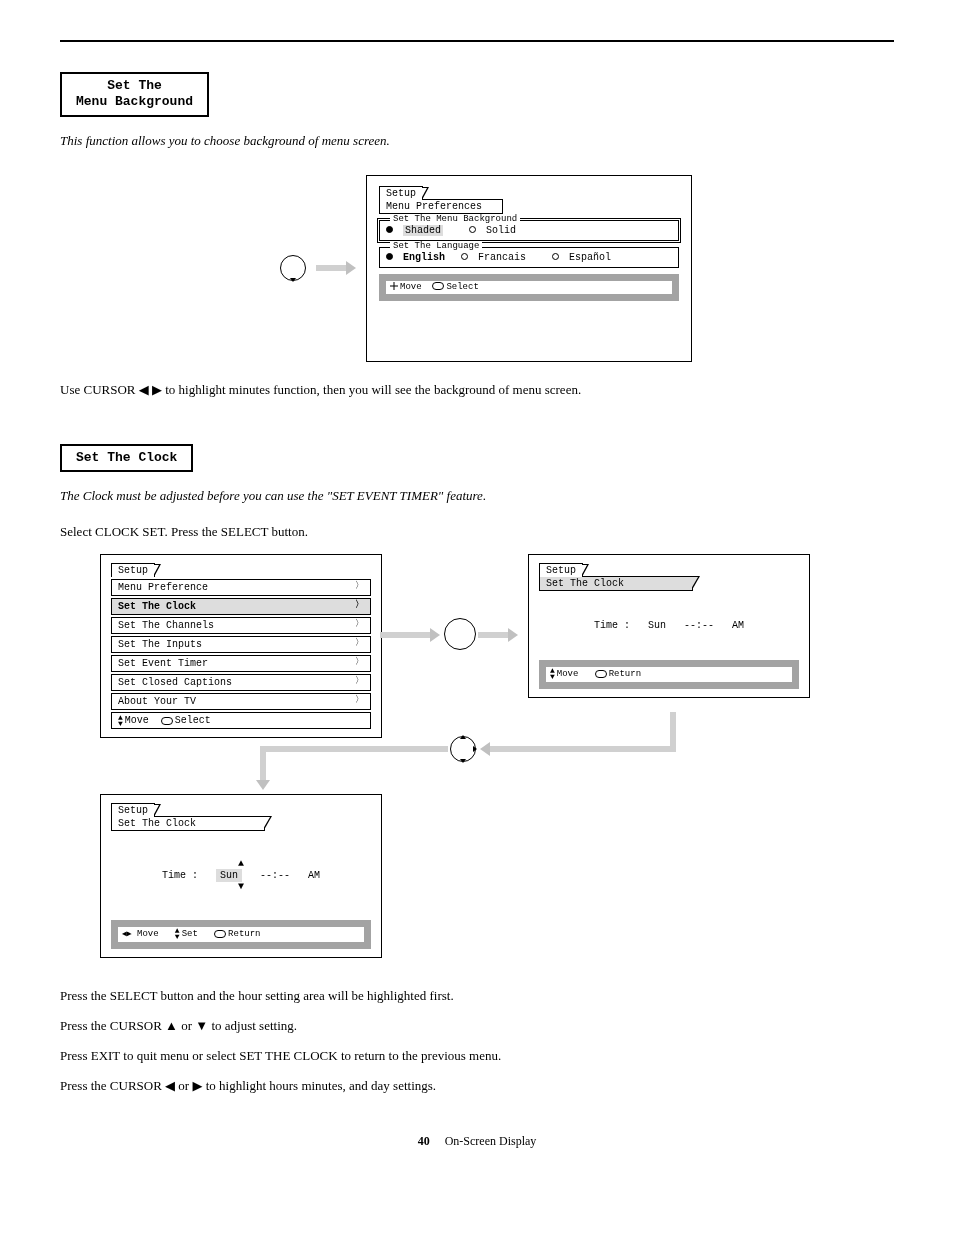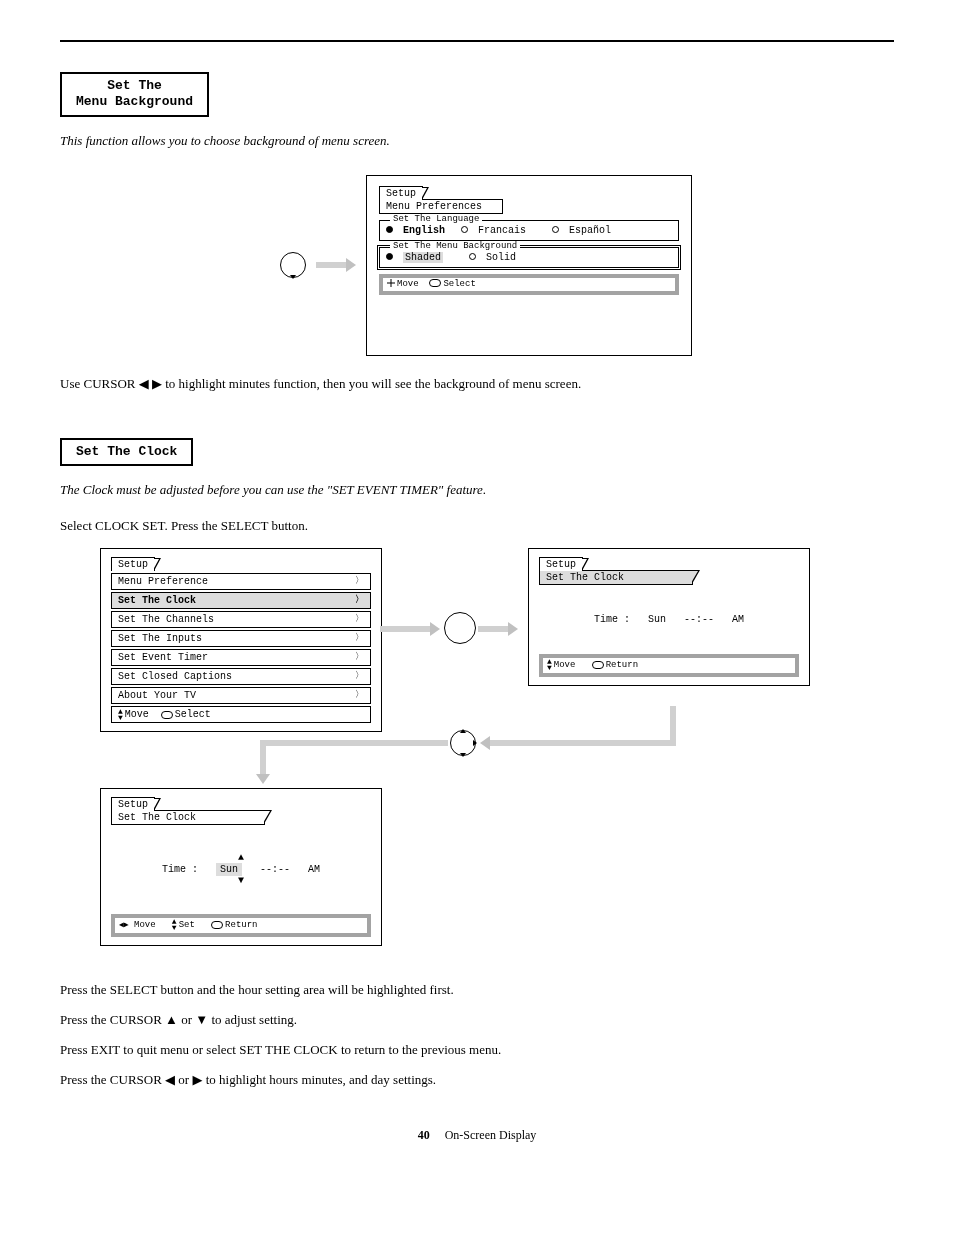--- a/index.html
+++ b/index.html
@@ -26,22 +26,22 @@
   .tab.cut{position:relative;}
   .tab.cut::after{content:"";position:absolute;top:0;right:-7px;width:0;height:0;border-top:0 solid transparent;border-bottom:13px solid transparent;border-left:7px solid #000;}
   .tab.cut::before{content:"";position:absolute;top:1px;right:-5px;width:0;height:0;border-top:0 solid transparent;border-bottom:11px solid transparent;border-left:6px solid #fff;z-index:1;}
   .subtab{display:inline-block;border:1px solid #000;padding:0 6px;font-size:10px;margin-top:-1px;background:#fff;}
   .subtab.shaded{background:#ddd;}
   .subtab-row{position:relative;}
   .opt-legend{border:1px solid #000;padding:3px 6px;margin:6px 0 0 0;position:relative;}
   .opt-legend .legend{position:absolute;top:-7px;left:10px;background:#fff;padding:0 3px;font-size:9px;}
   .opt-row span{margin-right:10px;white-space:nowrap;}
   .opt-legend.sel{outline:1px solid #000;outline-offset:1px;}
-  .hint-row{border:4px solid #a3a3a3;padding:1px 4px;margin-top:6px;font-size:9px;}
-  .menu-list .mi{border:1px solid #000;padding:1px 6px;margin-top:2px;display:flex;justify-content:space-between;align-items:center;}
+  .hint-row{border:7px solid #a3a3a3;padding:1px 4px;margin-top:6px;font-size:9px;}
+  .menu-list .mi{border:1px solid #000;padding:1px 6px;margin-top:2px;display:flex;justify-content:space-between;align-items:flex-start;}
   .menu-list .mi .chev{font-size:9px;}
   .menu-list .mi.sel{background:#ddd;font-weight:bold;}
   .note{font-family:Georgia,"Times New Roman",serif;font-size:13px;margin:14px 0;}
   .note .sym{font-family:Arial,sans-serif;}
   .section{margin-top:46px;}
   .flow{position:relative;height:420px;margin-top:10px;}
   .abs{position:absolute;}
   .gline{background:#d0d0d0;position:absolute;}
   .gline.h{height:6px;}
   .gline.v{width:6px;}
@@ -85,34 +85,34 @@
   <div class="cluster">
     <div class="diagram-row" style="margin-left:220px;">
       <div class="ring">
           <span class="tick down"></span>
         </div>
       <div class="arrow-h w40"></div>
       <div class="osd-frame big">
         <div><span class="tab cut">Setup</span></div>
         <div class="subtab-row"><span class="subtab" style="width:110px;">Menu Preferences</span></div>
 
+        <div class="opt-legend sel">
+          <span class="legend">Set The Menu Background</span>
+          <div class="opt-row">
+            <span><span class="bullet fill"></span><span style="background:#ddd;padding:0 2px;">Shaded</span></span>
+            <span><span class="bullet"></span><span>Solid</span></span>
+          </div>
+        </div>
+
         <div class="opt-legend">
           <span class="legend">Set The Language</span>
           <div class="opt-row">
             <span><span class="bullet fill"></span><b>English</b></span>
             <span><span class="bullet"></span><span>Francais</span></span>
             <span><span class="bullet"></span><span>Español</span></span>
-          </div>
-        </div>
-
-        <div class="opt-legend sel">
-          <span class="legend">Set The Menu Background</span>
-          <div class="opt-row">
-            <span><span class="bullet fill"></span><span style="background:#ddd;padding:0 2px;">Shaded</span></span>
-            <span><span class="bullet"></span><span>Solid</span></span>
           </div>
         </div>
 
         <div class="hint-row">
           <span class="plus"></span><span>Move</span>
           &nbsp;<span class="ohint"></span><span>Select</span>
         </div>
         <div style="height:50px;"></div>
       </div>
     </div>

